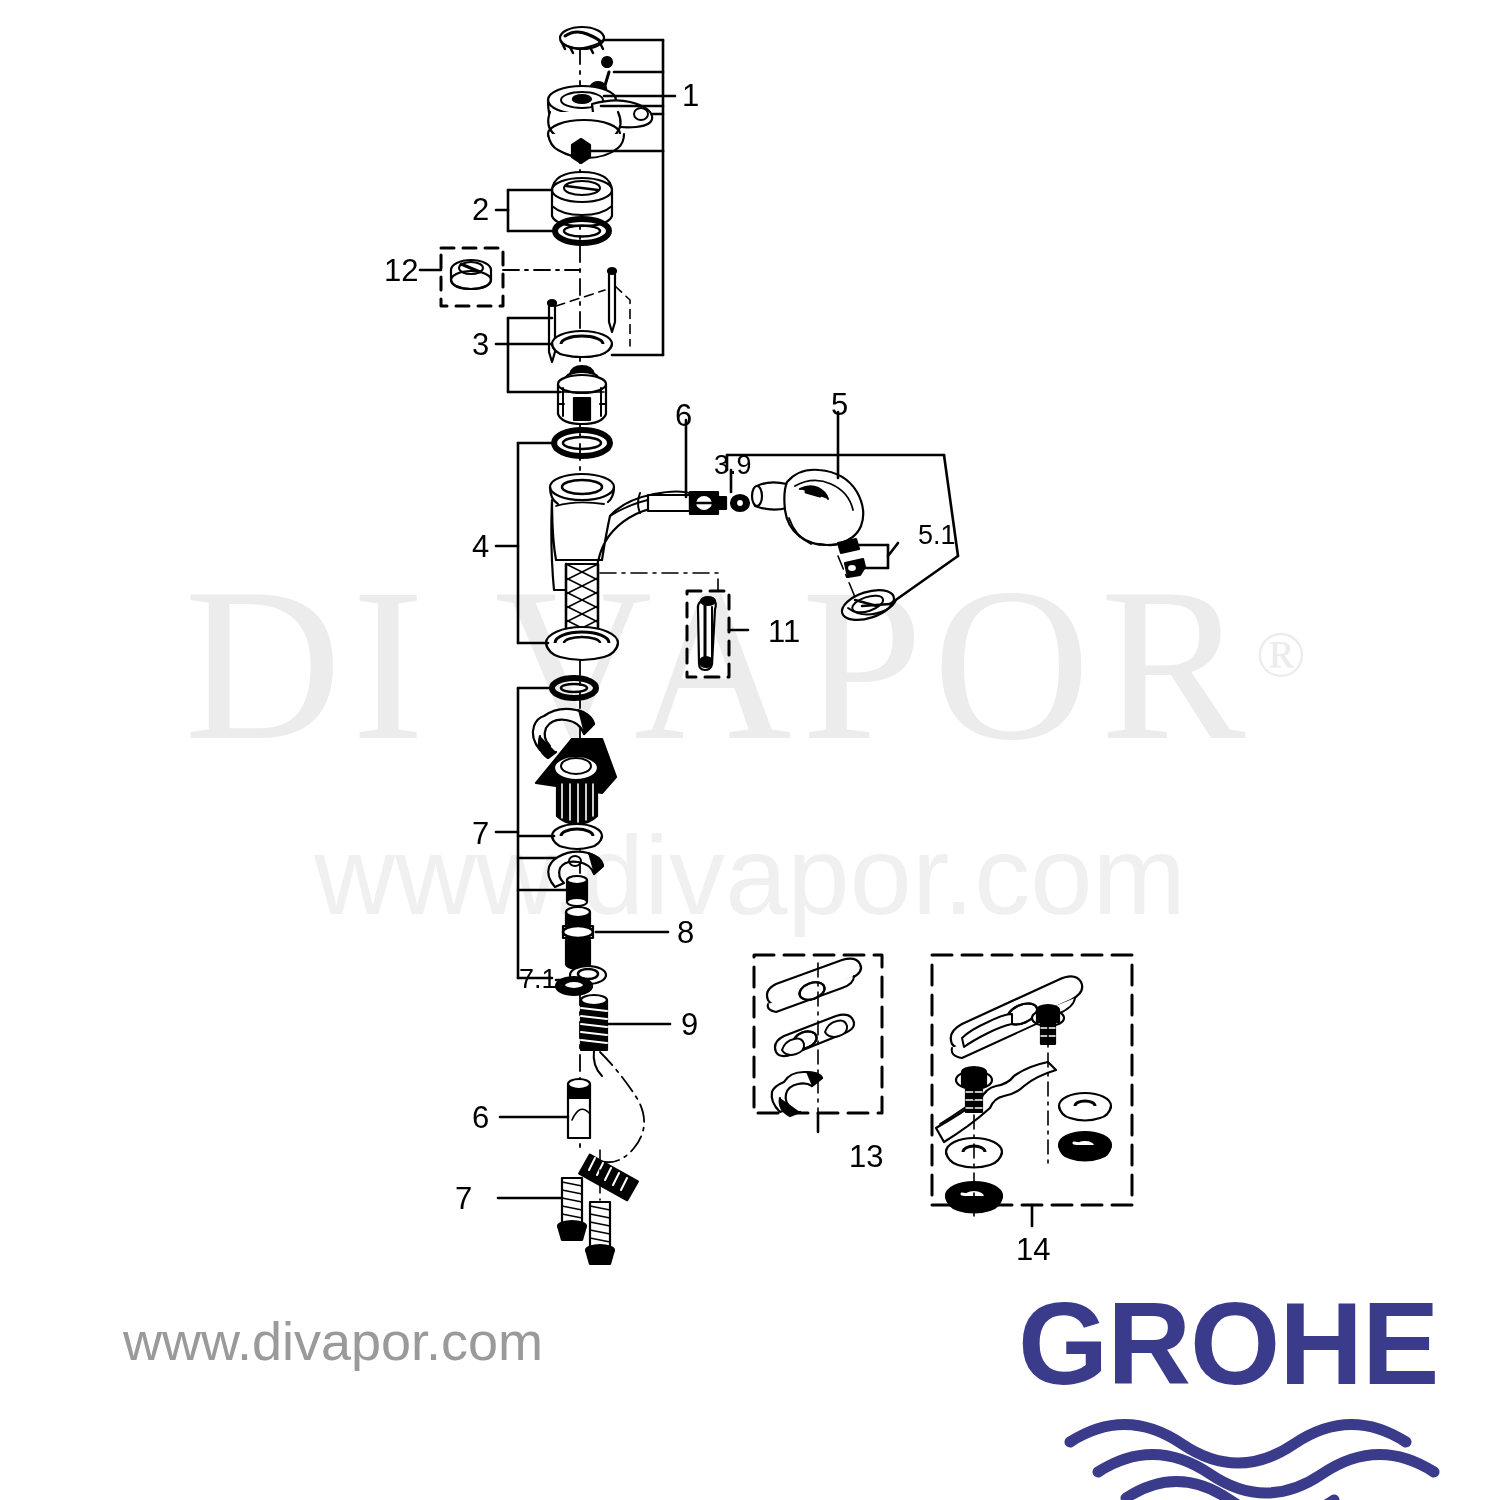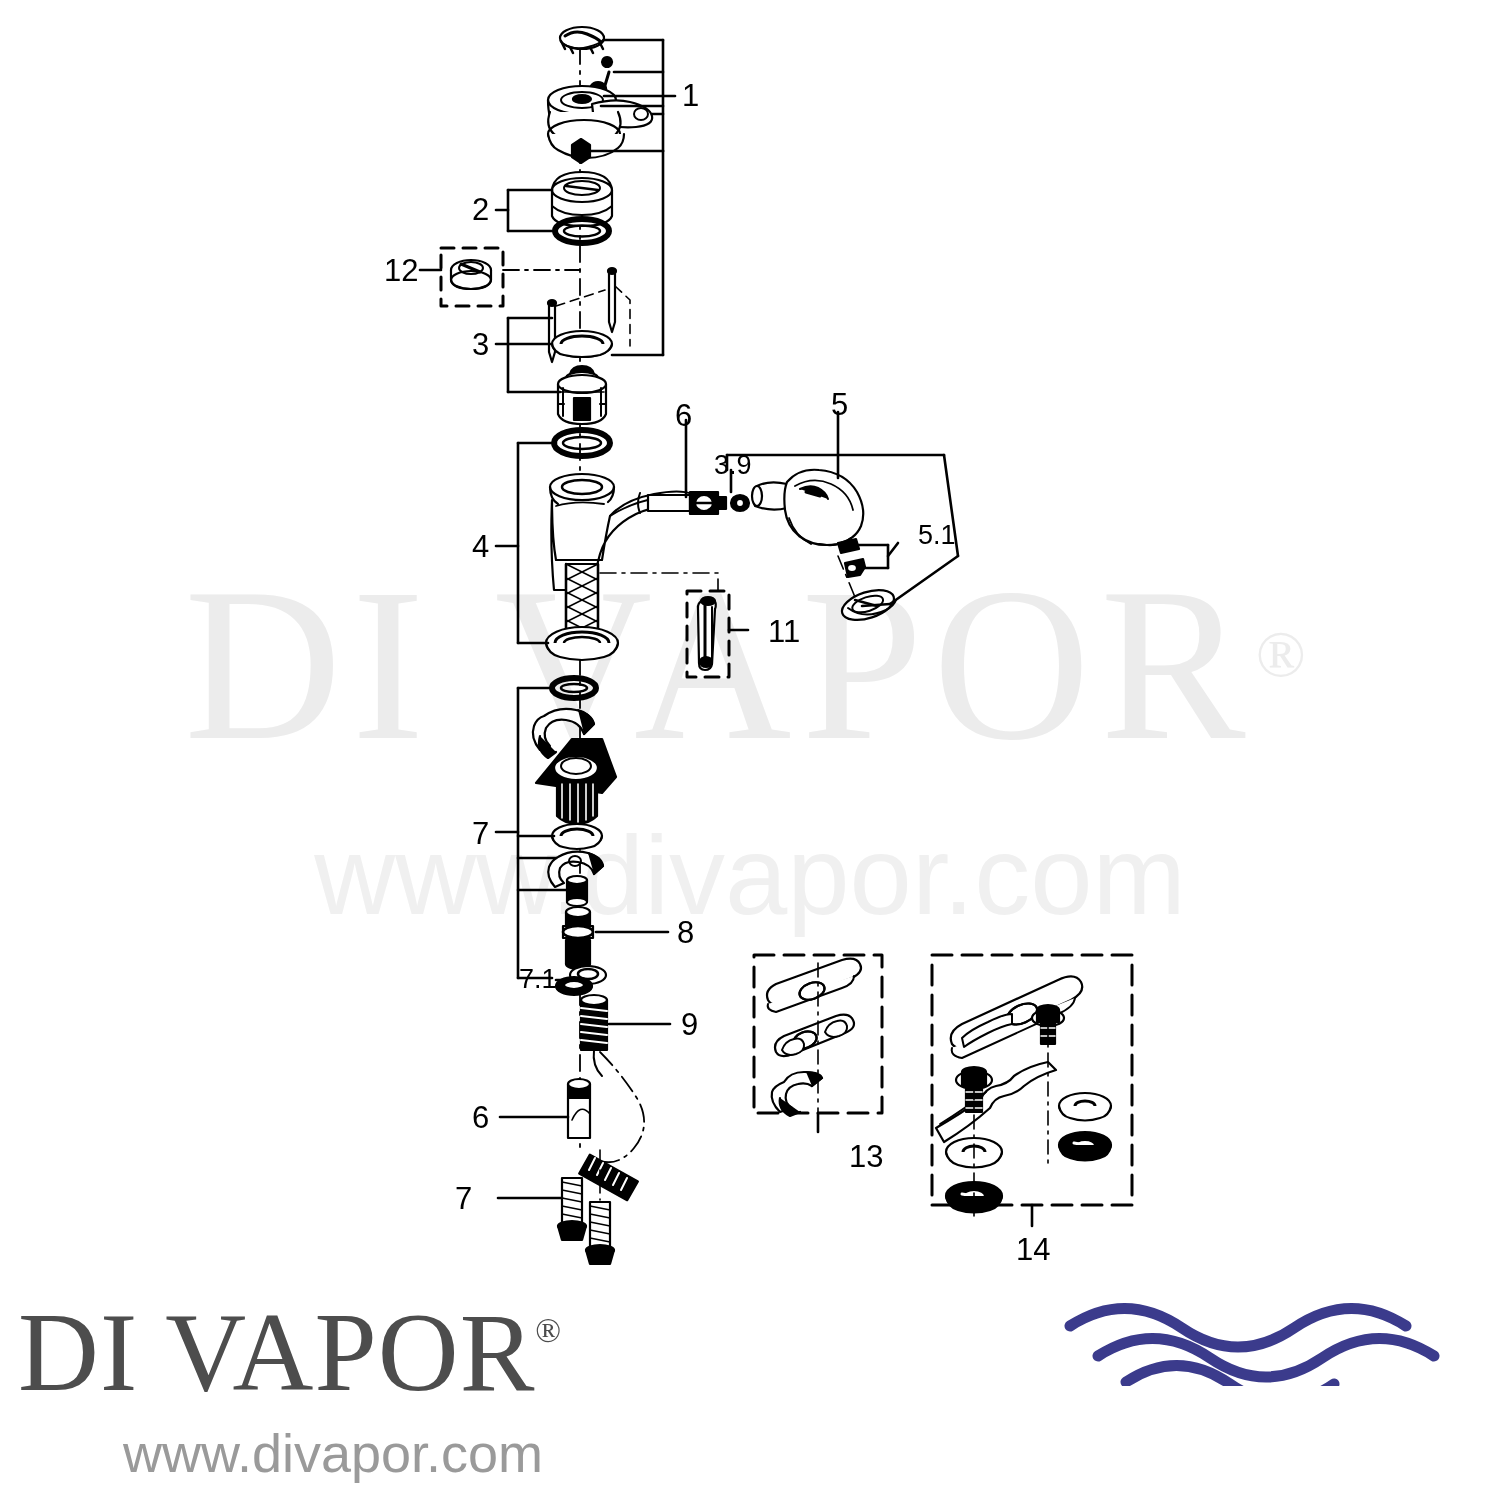--- a/index.html
+++ b/index.html
@@ -601,25 +601,25 @@
     <div class="lbl lbl-main" style="left:681px;  top:1009px;">9</div>
     <div class="lbl lbl-main" style="left:472px;  top:1102px;">6</div>
     <div class="lbl lbl-main" style="left:455px;  top:1183px;">7</div>
     <div class="lbl lbl-main" style="left:804px;  top:1141px;margin-left:45px;">13</div>
     <div class="lbl lbl-main" style="left:1016px; top:1234px;">14</div>
   </div>
 
   <div class="layer" id="footer">
 
     <div class="divapor-wrap">
-      <div class="divapor-name"><span>DI VAPOR</span><span class="reg">®</span></div>
       <div class="divapor-url">www.divapor.com</div>
     </div>
 
     <div class="grohe-wrap">
+      <div class="grohe-name">GROHE</div>
       <svg width="470" height="96" viewBox="0 0 470 96" style="display:block;margin-top:4px;">
         <g fill="none" stroke="#3b3b8c" stroke-width="11" stroke-linecap="round">
           <path d="M52 36 q56 -36 112 2 q56 38 112 0 q56 -38 112 -2"></path>
           <path d="M80 66 q56 -36 112 2 q56 38 112 0 q56 -38 112 -2"></path>
           <path d="M108 92 q52 -34 104 2 q52 36 104 0"></path>
         </g>
       </svg>
     </div>
 
   </div>

